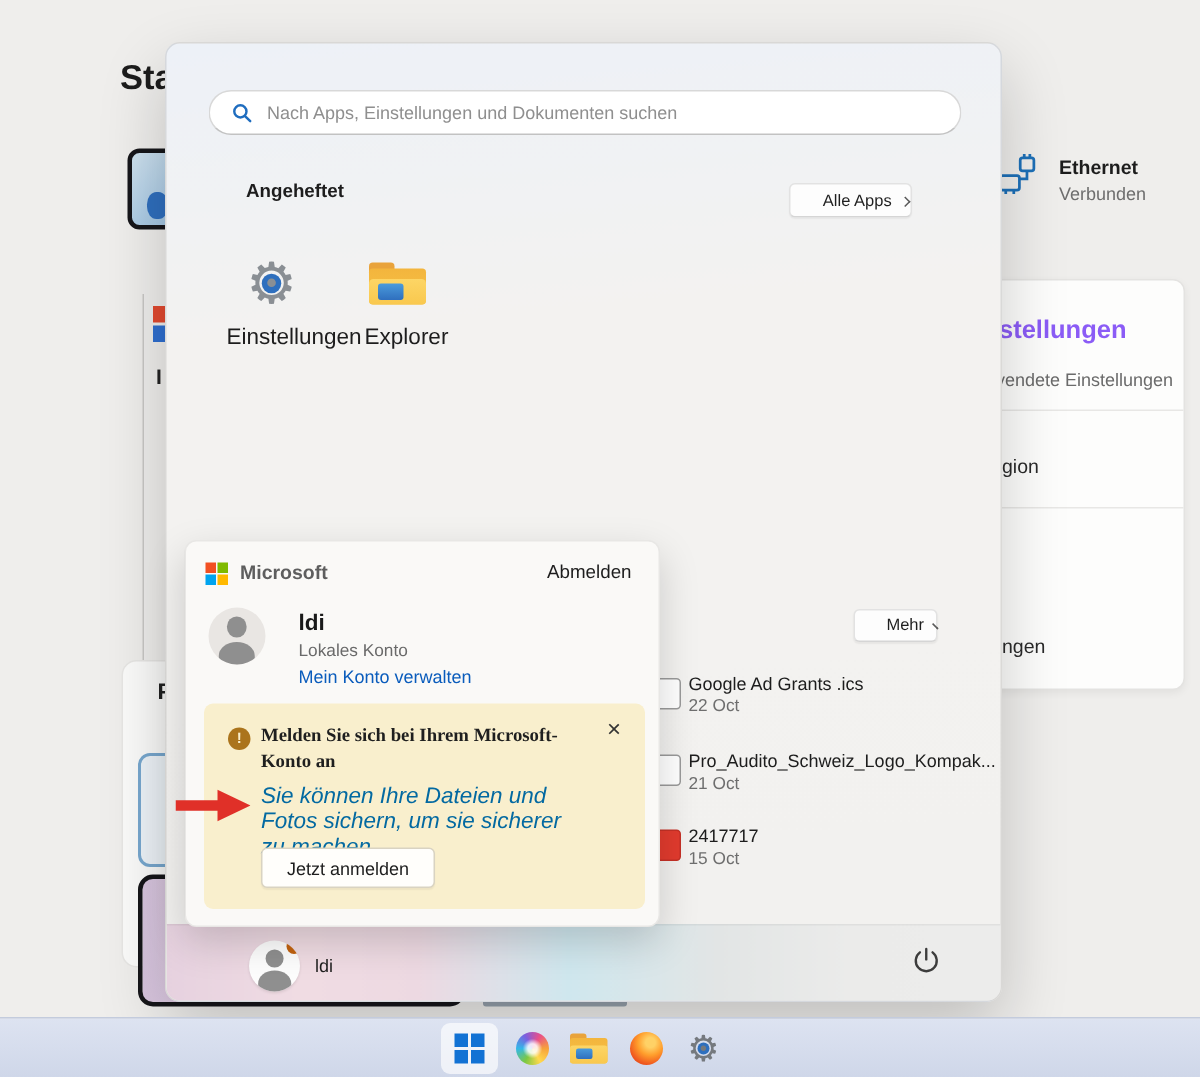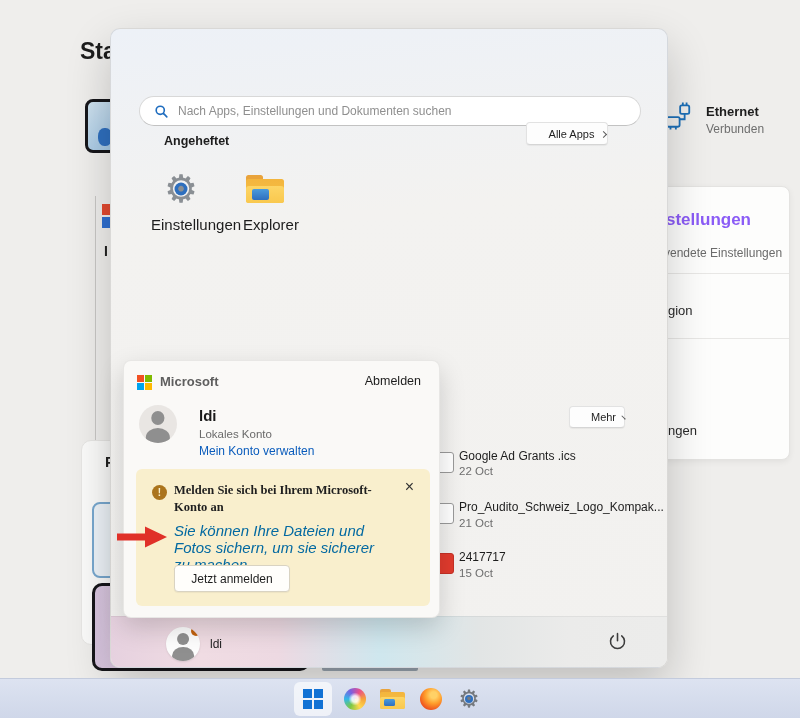--- a/index.html
+++ b/index.html
@@ -45,27 +45,27 @@
   .sp-item2 { left:668px; top:423px; font-size:13px; color:#2a2a2a; z-index:1; }
 
   
   .start-menu { left:110px; top:28px; width:558px; height:640px; border-radius:10px;
     background:linear-gradient(175deg,#edf1f7 0%,#f3f2f0 30%,#f2f1ef 100%);
     border:1px solid rgba(0,0,0,0.10);
     box-shadow:0 18px 45px rgba(0,0,0,0.20);
     z-index:5; overflow:hidden; }
 
   .search-box { position:absolute; left:28px; top:31px; width:502px; height:30px;
-    background:#fff; border:1px solid #d8d8d8; border-bottom-color:#c2c2c2; border-radius:16px;margin-top:36px; }
+    background:#fff; border:1px solid #d8d8d8; border-bottom-color:#c2c2c2; border-radius:16px; }
   .search-icon { position:absolute; left:14px; top:7px; }
   .search-input { position:absolute; left:38px; top:1px; width:450px; height:26px; border:none; outline:none;
     background:transparent; font-size:12px; font-family:"Liberation Sans", sans-serif; color:#333; }
   .search-input::placeholder { color:#8f8f8f; }
 
-  .sec-heading { position:absolute; font-size:12.5px; font-weight:bold; color:#1d1d1d;margin-top:14px; }
+  .sec-heading { position:absolute; font-size:12.5px; font-weight:bold; color:#1d1d1d; }
   .pill-btn { position:absolute; background:#fdfdfd; border:1px solid #e2e2e2; border-bottom-color:#d5d5d5;
     border-radius:4px; box-shadow:0 1px 1px rgba(0,0,0,0.05); display:flex; align-items:center;
     justify-content:center; gap:7px; font-size:11px; color:#1f1f1f; cursor:default;padding-left:21px; }
   .chev { width:5px; height:5px; border-right:1.5px solid #5a5a5a; border-bottom:1.5px solid #5a5a5a;
     transform:rotate(-45deg); display:inline-block; margin-top:1px; }
 
   .tile { position:absolute; width:84px; height:92px; border-radius:6px; text-align:center; }
   .tile-label { position:absolute; left:12px; right:0; bottom:12px; font-size:15px; color:#1d1d1d; }
   .tile-icon { position:absolute; left:50%; top:16px; transform:translateX(-50%); }
 

